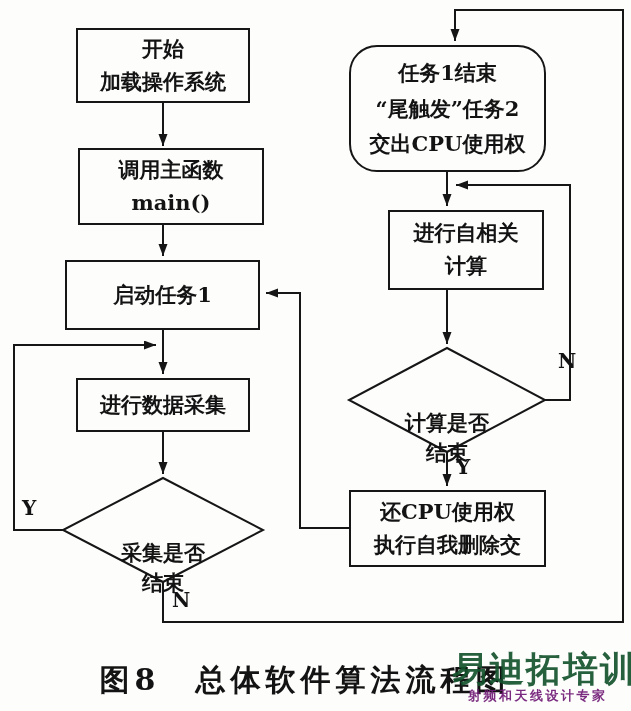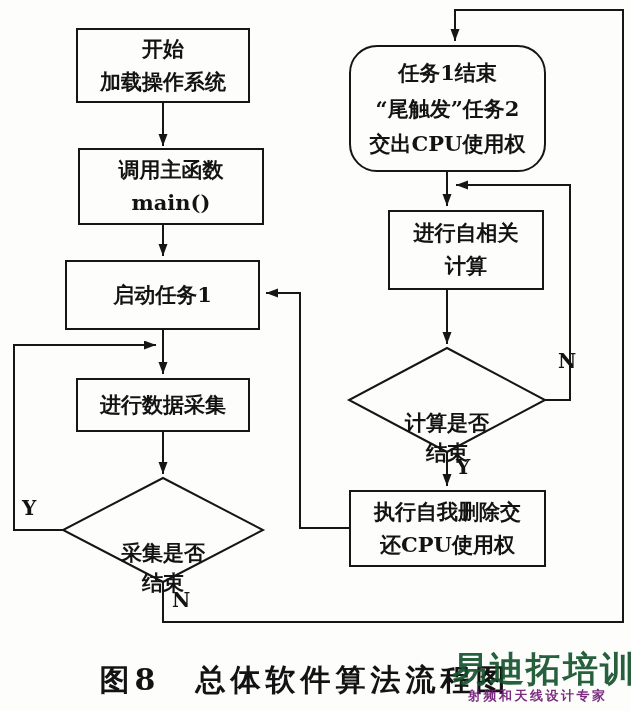--- a/index.html
+++ b/index.html
@@ -108,22 +108,22 @@
     <div>进行自相关</div>
     <div>计算</div>
   </div>
 
   <div class="dlabel" style="left:357px;top:371px;width:180px;">
     <div>计算是否</div>
     <div>结束</div>
   </div>
 
   <div class="box" style="left:349px;top:490px;width:197px;height:77px;">
+    <div>还CPU使用权</div>
     <div>执行自我删除交</div>
-    <div>还CPU使用权</div>
   </div>
 
   <div class="yn" style="left:22px;top:496px;">Y</div>
   <div class="yn" style="left:172px;top:588px;">N</div>
   <div class="yn" style="left:558px;top:349px;">N</div>
   <div class="yn" style="left:456px;top:455px;">Y</div>
 
   <div class="caption">图8　总体软件算法流程图</div>
   <div class="wm-title">易迪拓培训</div>
   <div class="wm-sub">射频和天线设计专家</div>

